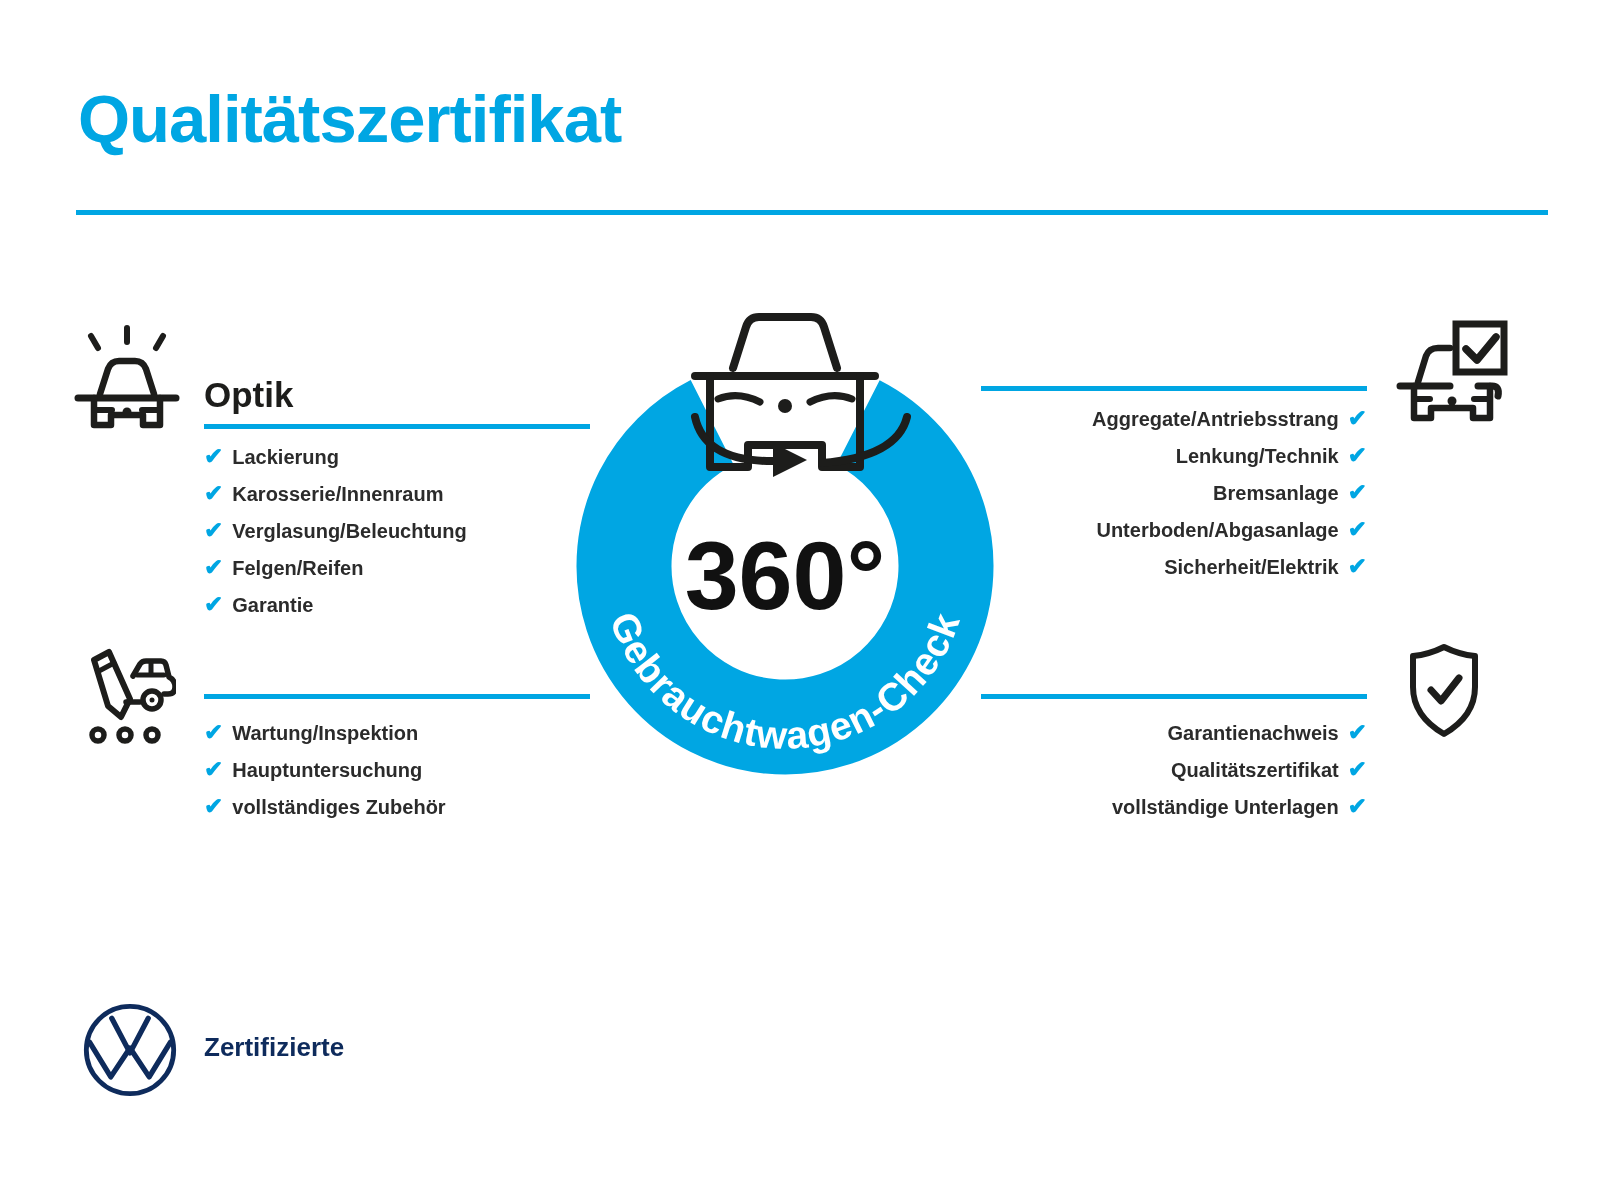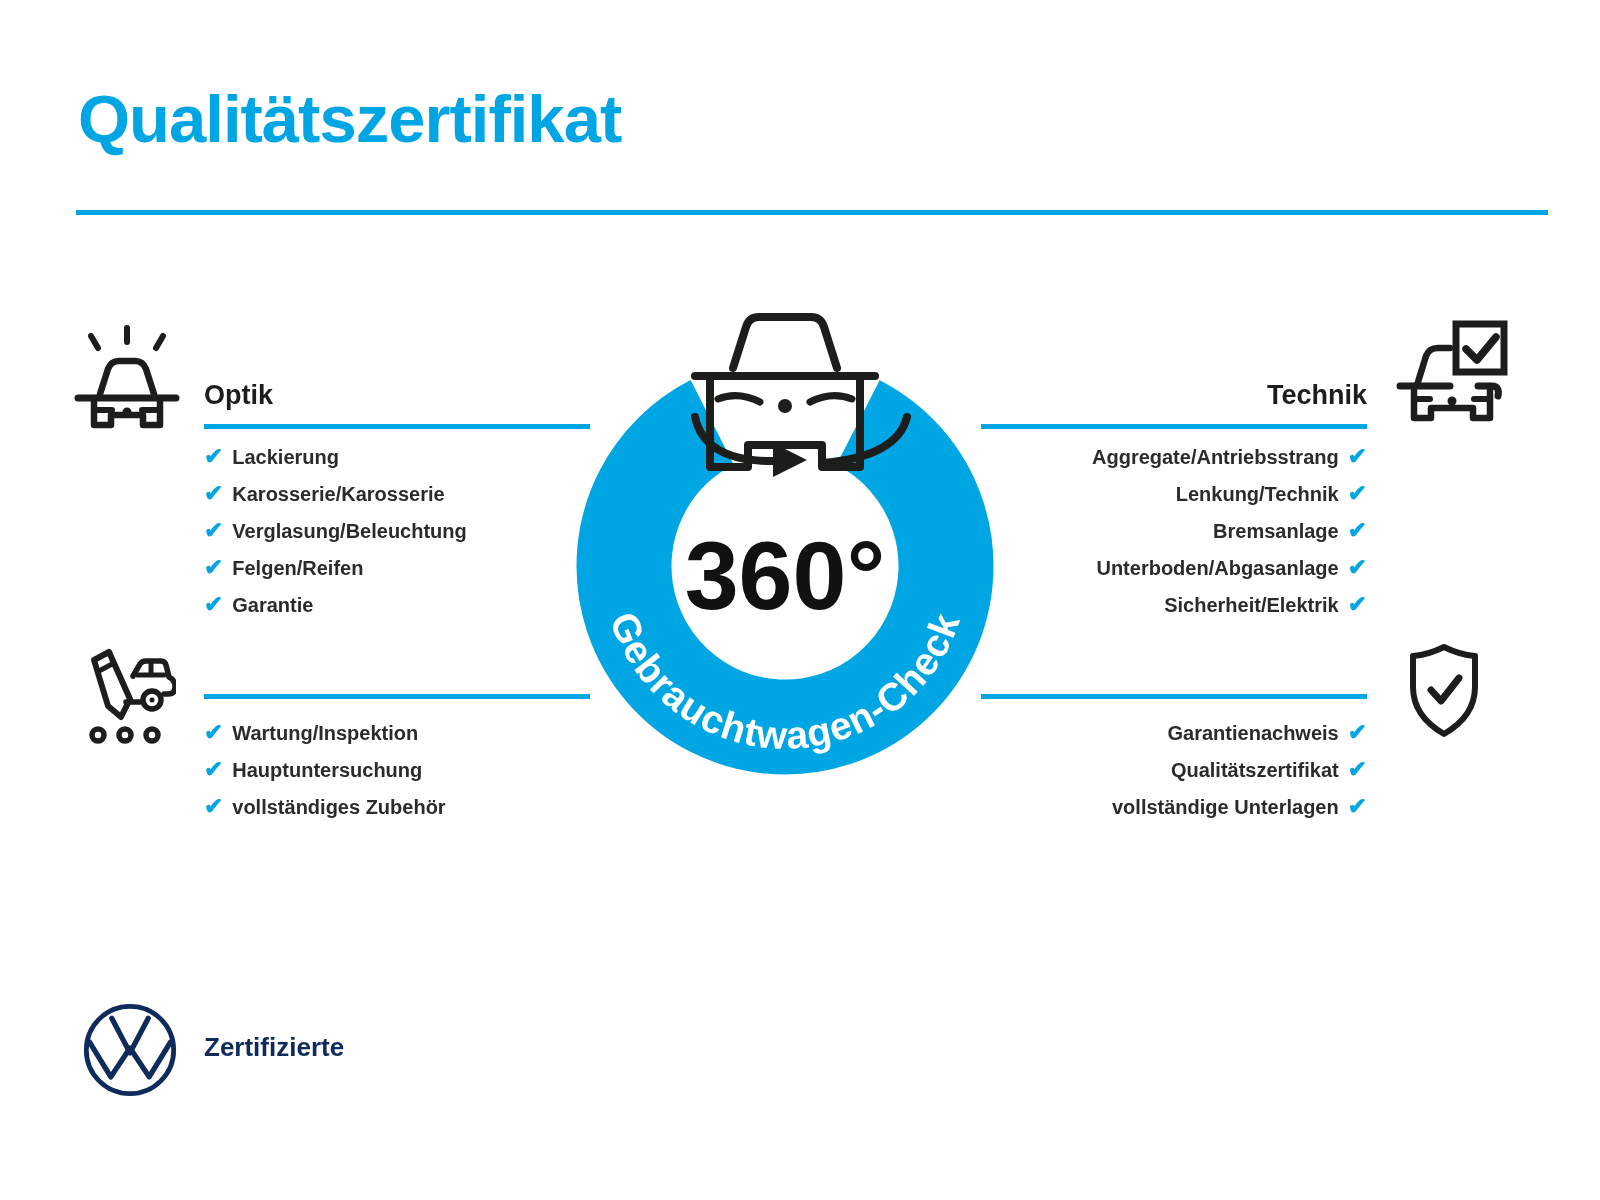--- a/index.html
+++ b/index.html
@@ -13,21 +13,21 @@
     font-family:"Liberation Sans",sans-serif;
   }
   .page-title{
     position:absolute;left:78px;top:84px;
     font-size:67px;font-weight:bold;color:var(--blue);letter-spacing:-1px;line-height:1.05;
   }
   .divider{
     position:absolute;left:76px;top:210px;width:1472px;height:5px;background:var(--blue);
   }
   .section{position:absolute;width:386px;}
-  .sec-title{font-size:27px;font-weight:bold;color:var(--ink);line-height:38px;}
+  .sec-title{font-size:35px;font-weight:bold;color:var(--ink);line-height:38px;}
   .sec-rule{height:5px;background:var(--blue);margin-top:10px;}
   .sec-items{display:flex;flex-direction:column;gap:12px;margin-top:16px;}
   .sec-items.lower{margin-top:22px;}
   .item{display:flex;align-items:center;gap:9px;font-size:20px;font-weight:bold;color:#2b2b2b;line-height:25px;}
   .right .sec-title{text-align:right;}
   .right .item{justify-content:flex-end;}
   .check{color:var(--blue);font-size:23px;line-height:23px;transform:translateY(-1px);}
   #sec-optik{left:204px;top:376px;}
   #sec-wartung{left:204px;top:684px;}
   #sec-technik{left:981px;top:376px;}
@@ -97,21 +97,21 @@
   <div class="section left" id="sec-optik">
     <div class="sec-title">Optik</div>
     <div class="sec-rule"></div>
     <div class="sec-items">
       <div class="item">
           <span class="check">✔</span>
           <span>Lackierung</span>
         </div>
       <div class="item">
           <span class="check">✔</span>
-          <span>Karosserie/Karosserie</span>
+          <span>Karosserie/Innenraum</span>
         </div>
       <div class="item">
           <span class="check">✔</span>
           <span>Verglasung/Beleuchtung</span>
         </div>
       <div class="item">
           <span class="check">✔</span>
           <span>Felgen/Reifen</span>
         </div>
       <div class="item">
@@ -133,21 +133,20 @@
           <span>Hauptuntersuchung</span>
         </div>
       <div class="item">
           <span class="check">✔</span>
           <span>vollständiges Zubehör</span>
         </div>
     </div>
   </div>
 
   <div class="section right" id="sec-technik">
-    <div class="sec-title">Technik</div>
     <div class="sec-rule"></div>
     <div class="sec-items">
       <div class="item">
           <span>Aggregate/Antriebsstrang</span>
           <span class="check">✔</span>
         </div>
       <div class="item">
           <span>Lenkung/Technik</span>
           <span class="check">✔</span>
         </div>

